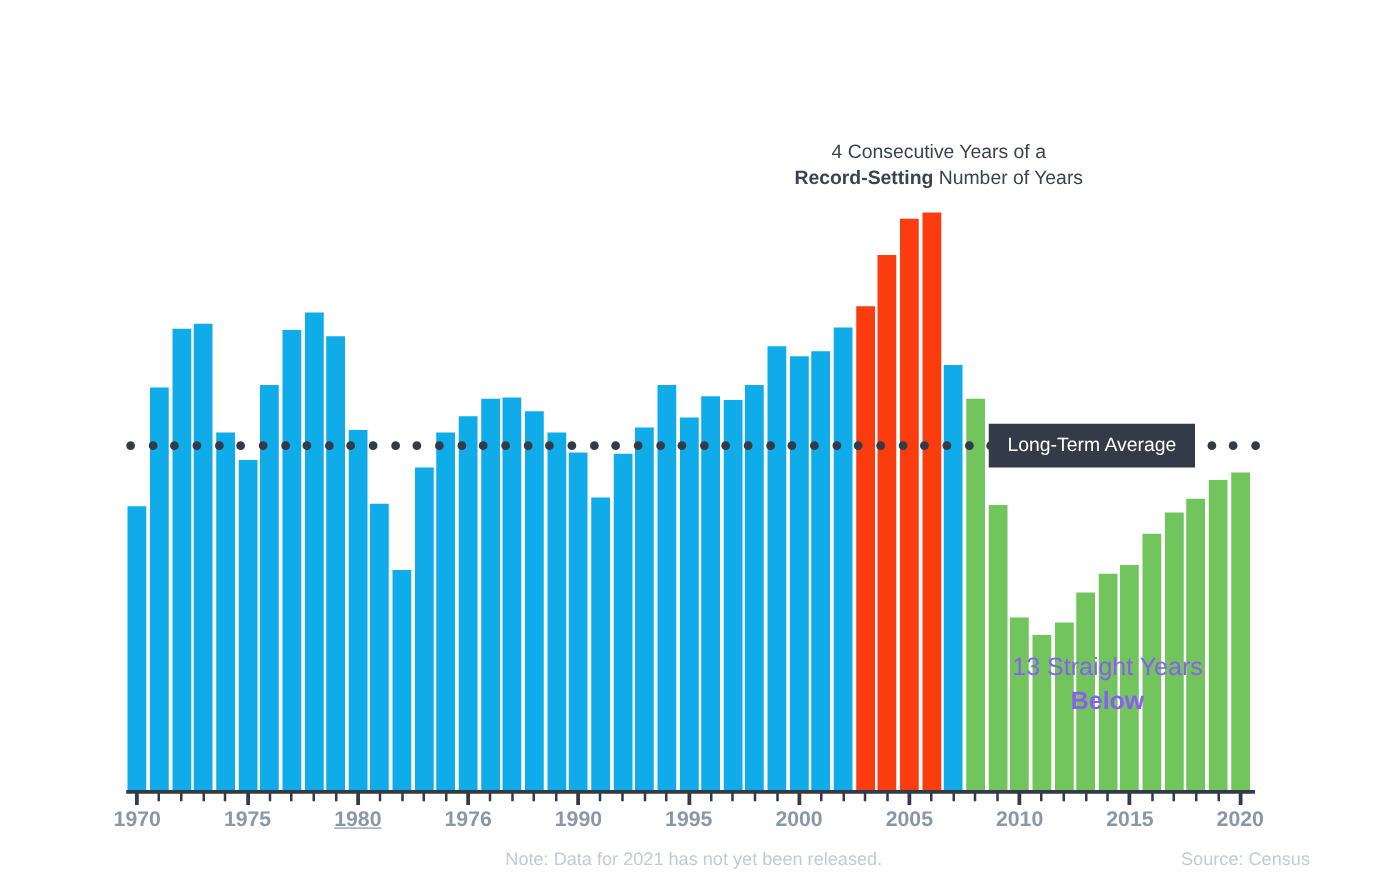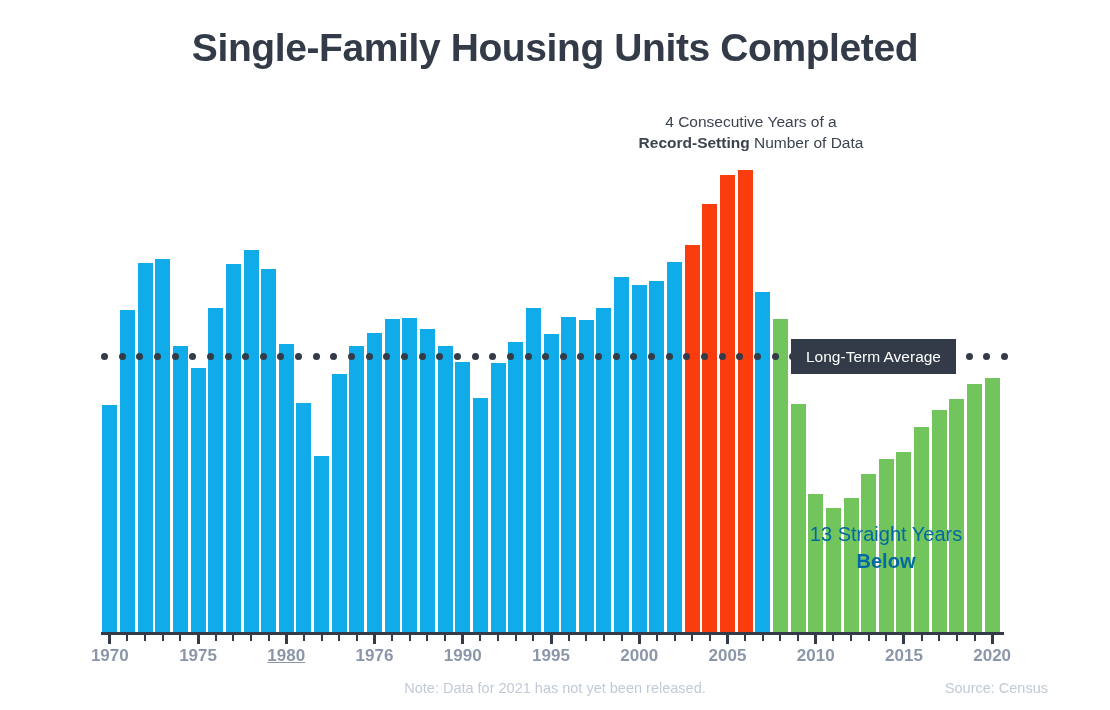--- a/index.html
+++ b/index.html
@@ -97,21 +97,21 @@
     justify-content: center;
     z-index: 5;
   }
 
   .green-note {
     position: absolute;
     left: 776px;
     top: 521px;
     width: 220px;
     text-align: center;
-    color: #0369a1;
+    color: #8b5cf6;
     font-size: 20px;
     line-height: 1.34;
     z-index: 4;
     pointer-events: none;
   }
   .green-note .gn-bold { font-weight: bold; }
 
   
   .axis-line {
     position: absolute;
@@ -148,21 +148,20 @@
     color: #c2cad6;
   }
   .footnote.note   { left: 0; right: 0; text-align: center; }
   .footnote.source { left: auto; right: 62px; text-align: right; }
 </style>
 </head>
 <body>
 
 <div id="chart-root">
 
-  <div class="chart-title">Single-Family Housing Units Completed</div>
 
   <div class="plot" id="plot">
       <div class="bar c-blue" title="1970: 813" style="left: 1.32353px; width: 15px; height: 227.732px;"></div>
       <div class="bar c-blue" title="1971: 1152" style="left: 18.9706px; width: 15px; height: 322.691px;"></div>
       <div class="bar c-blue" title="1972: 1320" style="left: 36.6176px; width: 15px; height: 369.75px;"></div>
       <div class="bar c-blue" title="1973: 1336" style="left: 54.2647px; width: 15px; height: 374.232px;"></div>
       <div class="bar c-blue" title="1974: 1025" style="left: 71.9118px; width: 15px; height: 287.116px;"></div>
       <div class="bar c-blue" title="1975: 945" style="left: 89.5588px; width: 15px; height: 264.707px;"></div>
       <div class="bar c-blue" title="1976: 1162" style="left: 107.206px; width: 15px; height: 325.492px;"></div>
       <div class="bar c-blue" title="1977: 1318" style="left: 124.853px; width: 15px; height: 369.19px;"></div>
@@ -261,21 +260,21 @@
       <div class="avg-dot" style="left: 811.765px;"></div>
       <div class="avg-dot" style="left: 829.412px;"></div>
       <div class="avg-dot" style="left: 847.059px;"></div>
       <div class="avg-dot" style="left: 864.706px;"></div>
       <div class="avg-dot" style="left: 882.353px;"></div>
       <div class="avg-dot" style="left: 900px;"></div>
     </div>
 
   <div class="ann-record">
     <span>4 Consecutive Years of a</span><br>
-    <b>Record-Setting</b><span> Number of Data</span>
+    <b>Record-Setting</b><span> Number of Years</span>
   </div>
 
   <div class="avg-badge">Long-Term Average</div>
 
   <div class="green-note">
     <span>13 Straight Years</span><br>
     <span class="gn-bold">Below</span><br>
   </div>
 
   <div class="axis-line"></div>

